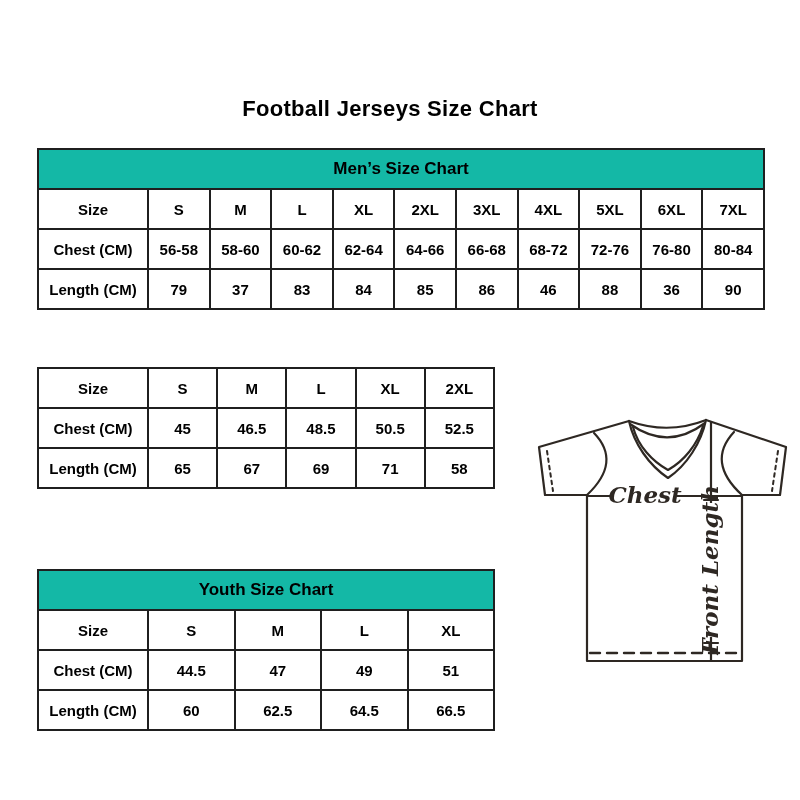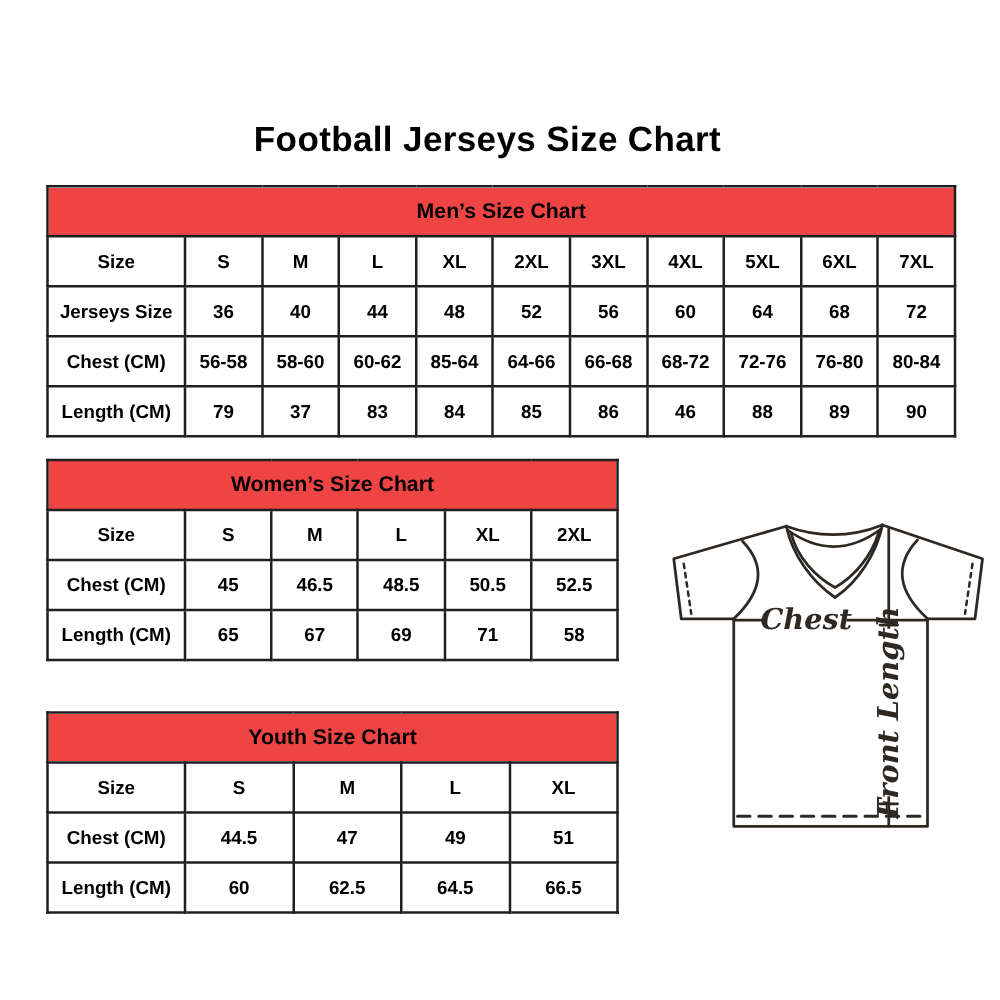--- a/index.html
+++ b/index.html
@@ -14,21 +14,21 @@
     height: 800px;
     background: #ffffff;
     overflow: hidden;
   }
   .page-title {
     position: absolute;
     top: 96px;
     left: 0;
     width: 780px;
     text-align: center;
-    font-size: 28px;
+    font-size: 22px;
     font-weight: bold;
     color: #000000;
     letter-spacing: 0.3px;
   }
   table.size-table {
     position: absolute;
     border-collapse: collapse;
     table-layout: fixed;
     background: #ffffff;
   }
@@ -38,21 +38,21 @@
     vertical-align: middle;
     padding: 0;
     font-weight: bold;
     color: #000000;
     font-size: 15px;
     height: 38px;
     overflow: hidden;
     white-space: nowrap;
   }
   table.size-table th.band {
-    background: #ef4444;
+    background: #14b8a6;
     font-size: 17px;
   }
   #mens-table   { left: 37px; top: 148px; width: 726px; }
   #womens-table { left: 37px; top: 367px; width: 456px; }
   #youth-table  { left: 37px; top: 569px; width: 456px; }
   .jersey-wrap {
     position: absolute;
     left: 528px;
     top: 396px;
     width: 280px;
@@ -89,70 +89,54 @@
         <td>L</td>
         <td>XL</td>
         <td>2XL</td>
         <td>3XL</td>
         <td>4XL</td>
         <td>5XL</td>
         <td>6XL</td>
         <td>7XL</td>
       </tr>
       <tr>
-        <td>Jerseys Size</td>
-        <td>36</td>
-        <td>40</td>
-        <td>44</td>
-        <td>48</td>
-        <td>52</td>
-        <td>56</td>
-        <td>60</td>
-        <td>64</td>
-        <td>68</td>
-        <td>72</td>
-      </tr>
-      <tr>
         <td>Chest (CM)</td>
         <td>56-58</td>
         <td>58-60</td>
         <td>60-62</td>
-        <td>85-64</td>
+        <td>62-64</td>
         <td>64-66</td>
         <td>66-68</td>
         <td>68-72</td>
         <td>72-76</td>
         <td>76-80</td>
         <td>80-84</td>
       </tr>
       <tr>
         <td>Length (CM)</td>
         <td>79</td>
         <td>37</td>
         <td>83</td>
         <td>84</td>
         <td>85</td>
         <td>86</td>
         <td>46</td>
         <td>88</td>
-        <td>89</td>
+        <td>36</td>
         <td>90</td>
       </tr>
     </tbody>
   </table>
 
   <table class="size-table" id="womens-table">
     <colgroup>
       <col style="width:110px">
       <col span="5" style="width:69.2px">
     </colgroup>
     <tbody>
-      <tr>
-        <th class="band" colspan="6">Women’s Size Chart</th>
-      </tr>
       <tr>
         <td>Size</td>
         <td>S</td>
         <td>M</td>
         <td>L</td>
         <td>XL</td>
         <td>2XL</td>
       </tr>
       <tr>
         <td>Chest (CM)</td>

